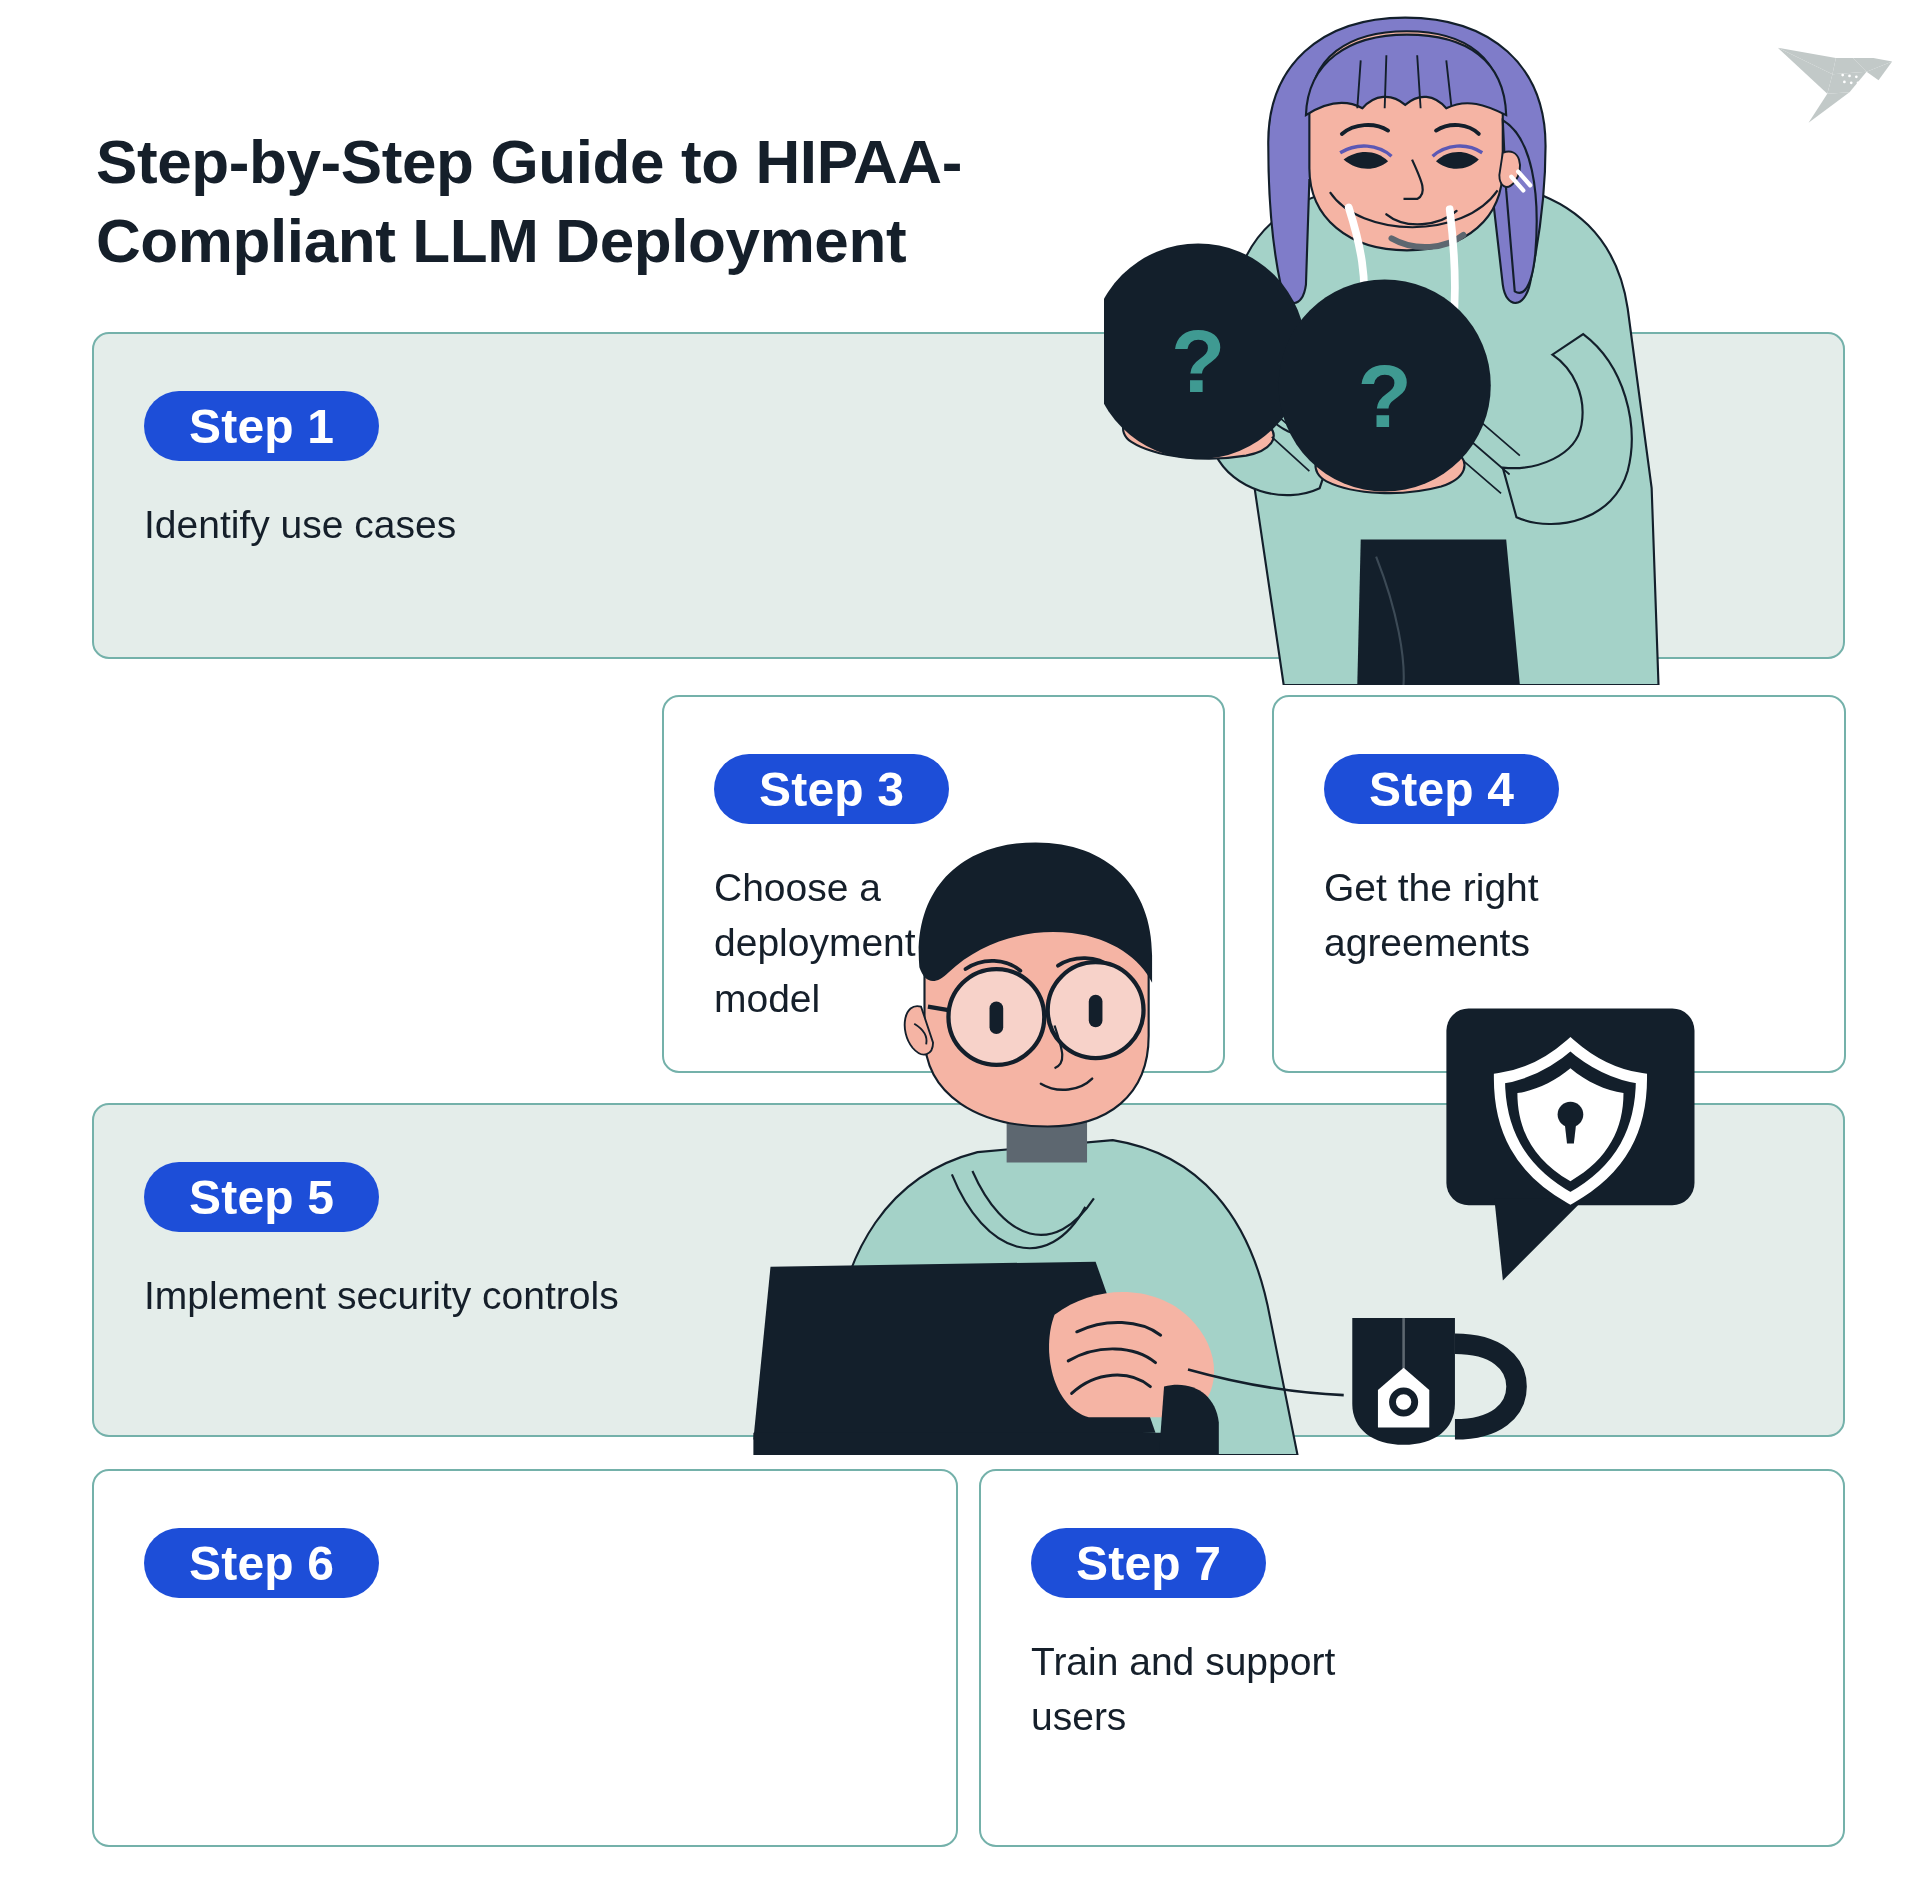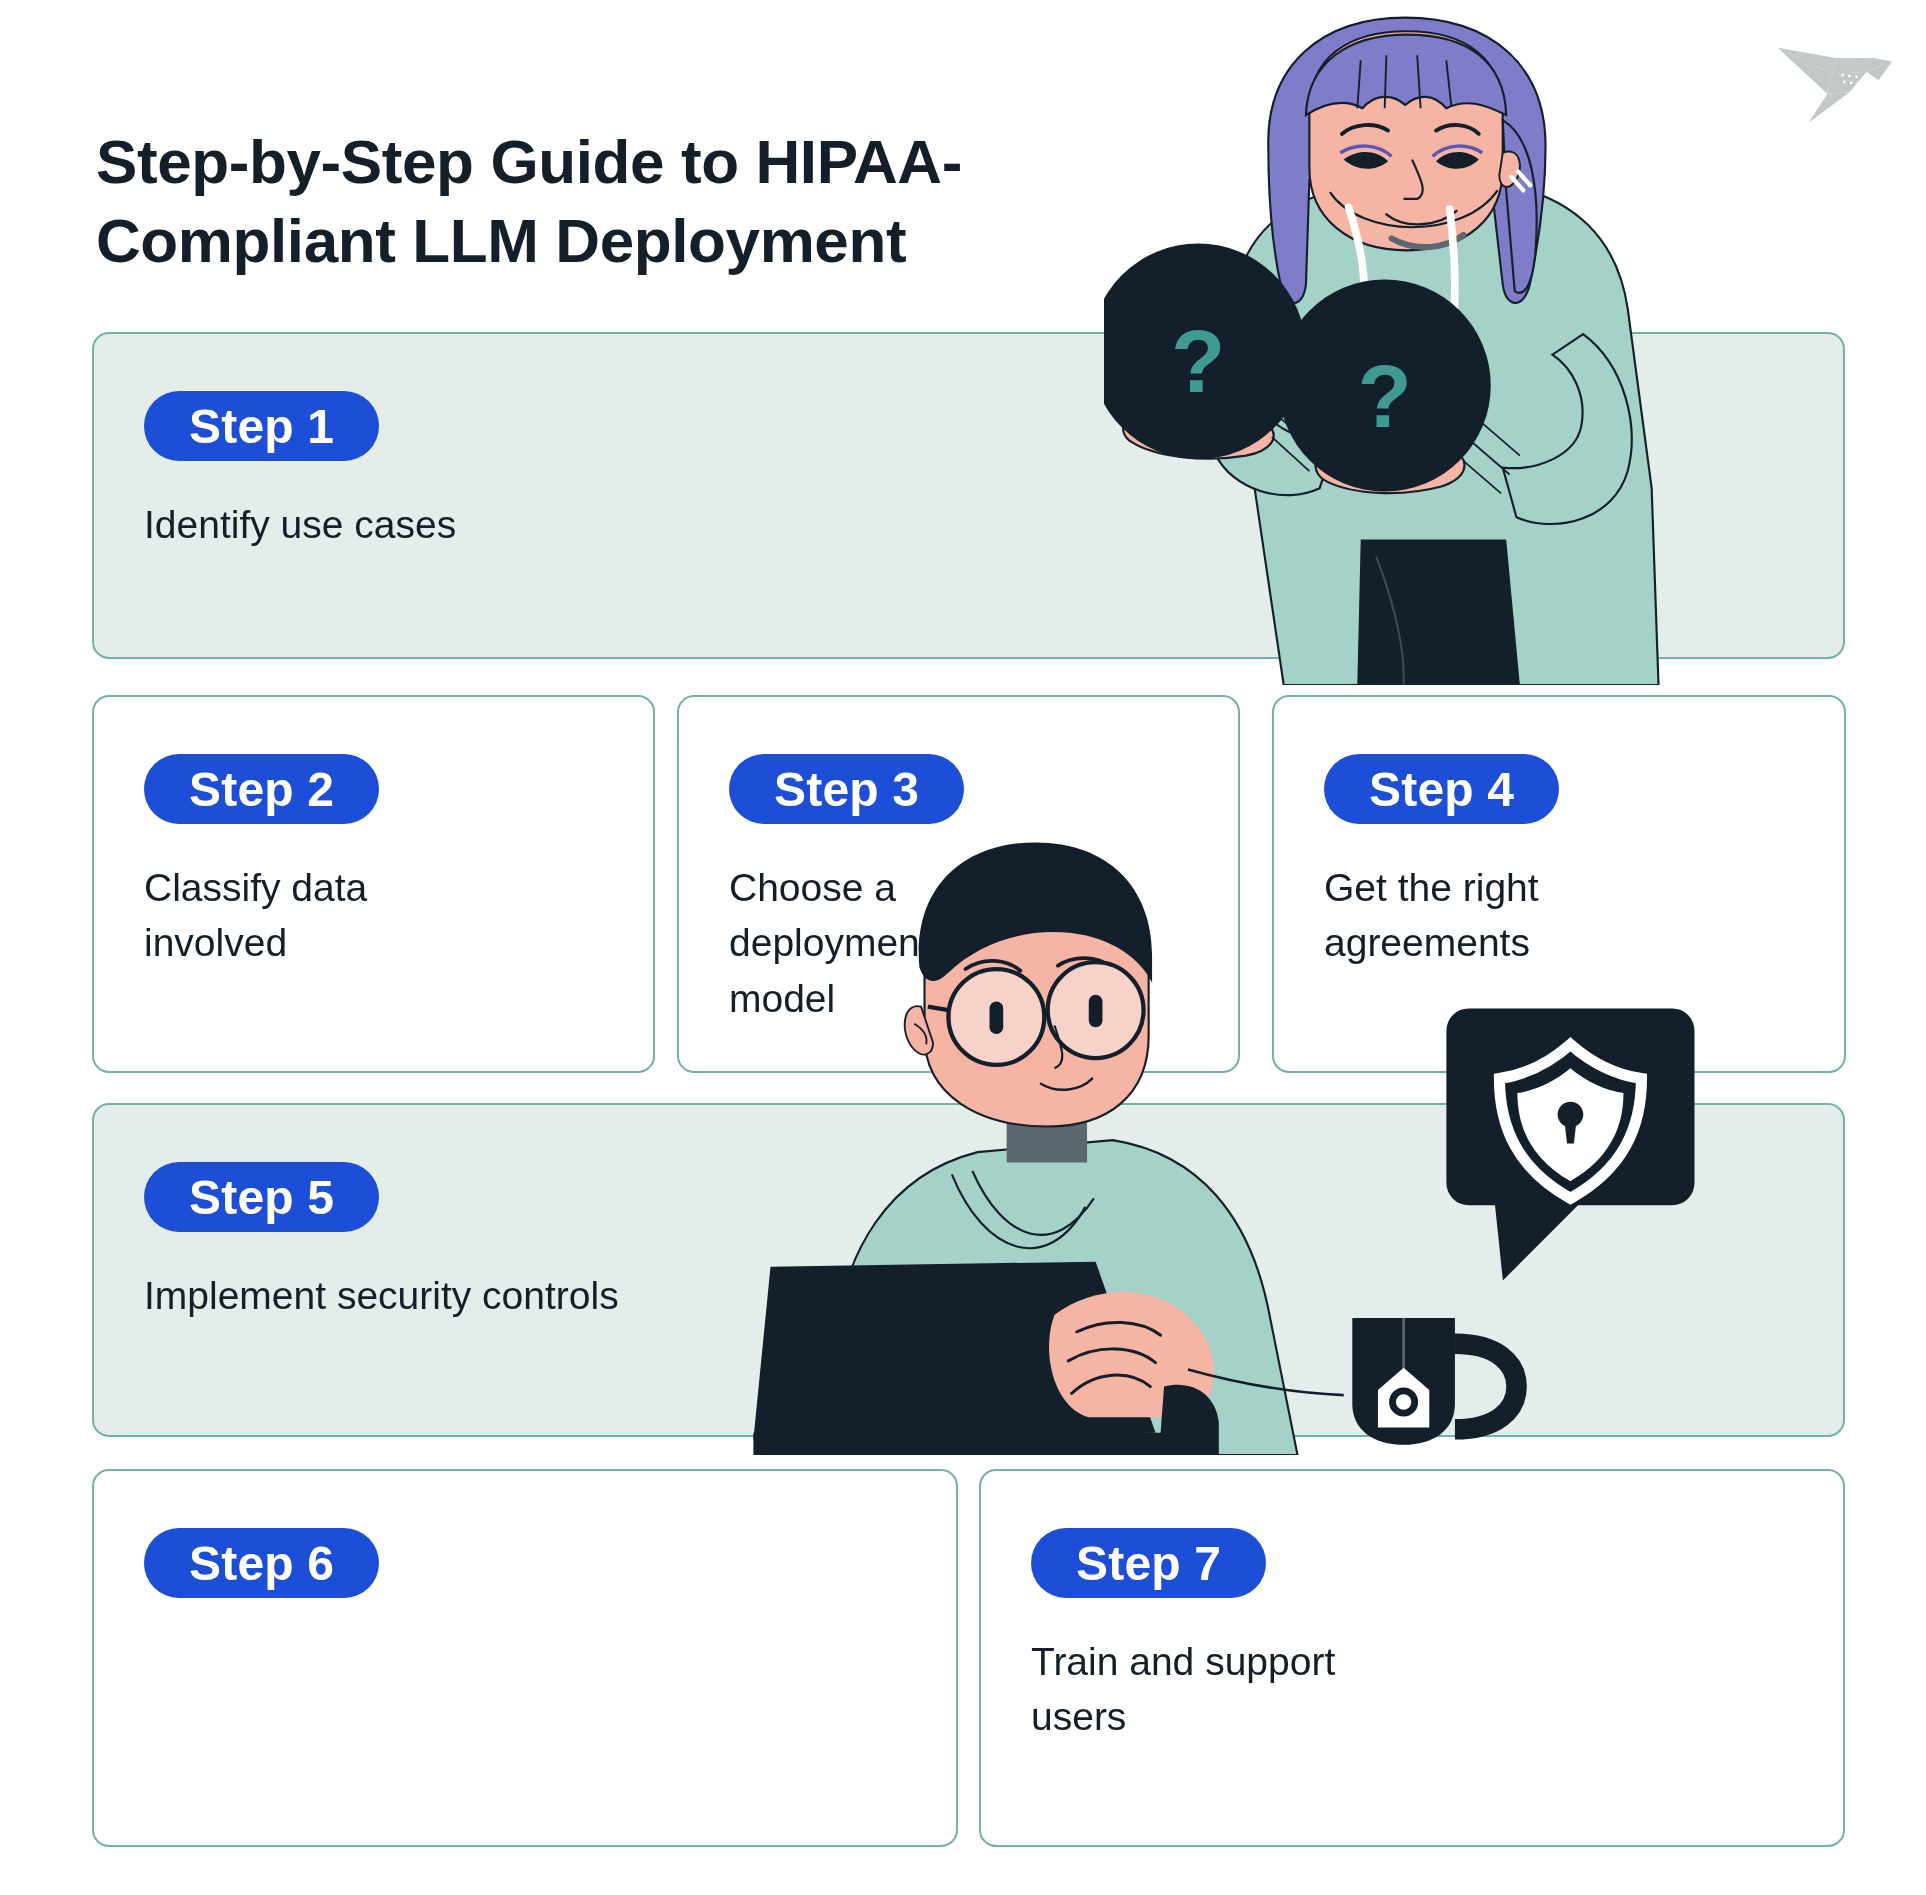--- a/index.html
+++ b/index.html
@@ -106,27 +106,22 @@
   </div>
 
   <h1 class="title">Step-by-Step Guide to HIPAA-
 Compliant LLM Deployment</h1>
 
   <div class="card filled" style="left:92px; top:332px; width:1753px; height:327px;">
     <div class="badge">Step 1</div>
     <div class="desc wrap-wide">Identify use cases</div>
   </div>
 
-  <div class="card" style="left:92px; top:695px; width:563px; height:378px;">
-    <div class="badge">Step 2</div>
-    <div class="desc wrap-narrow">Classify data
-involved</div>
-  </div>
-
-  <div class="card" style="left:677px; top:695px; width:563px; height:378px;padding-left:32px;">
+
+  <div class="card" style="left:662px; top:695px; width:563px; height:378px;padding-left:32px;">
     <div class="badge">Step 3</div>
     <div class="desc wrap-narrow">Choose a
 deployment
 model</div>
   </div>
 
   <div class="card" style="left:1272px; top:695px; width:574px; height:378px;">
     <div class="badge">Step 4</div>
     <div class="desc wrap-narrow">Get the right
 agreements</div>

